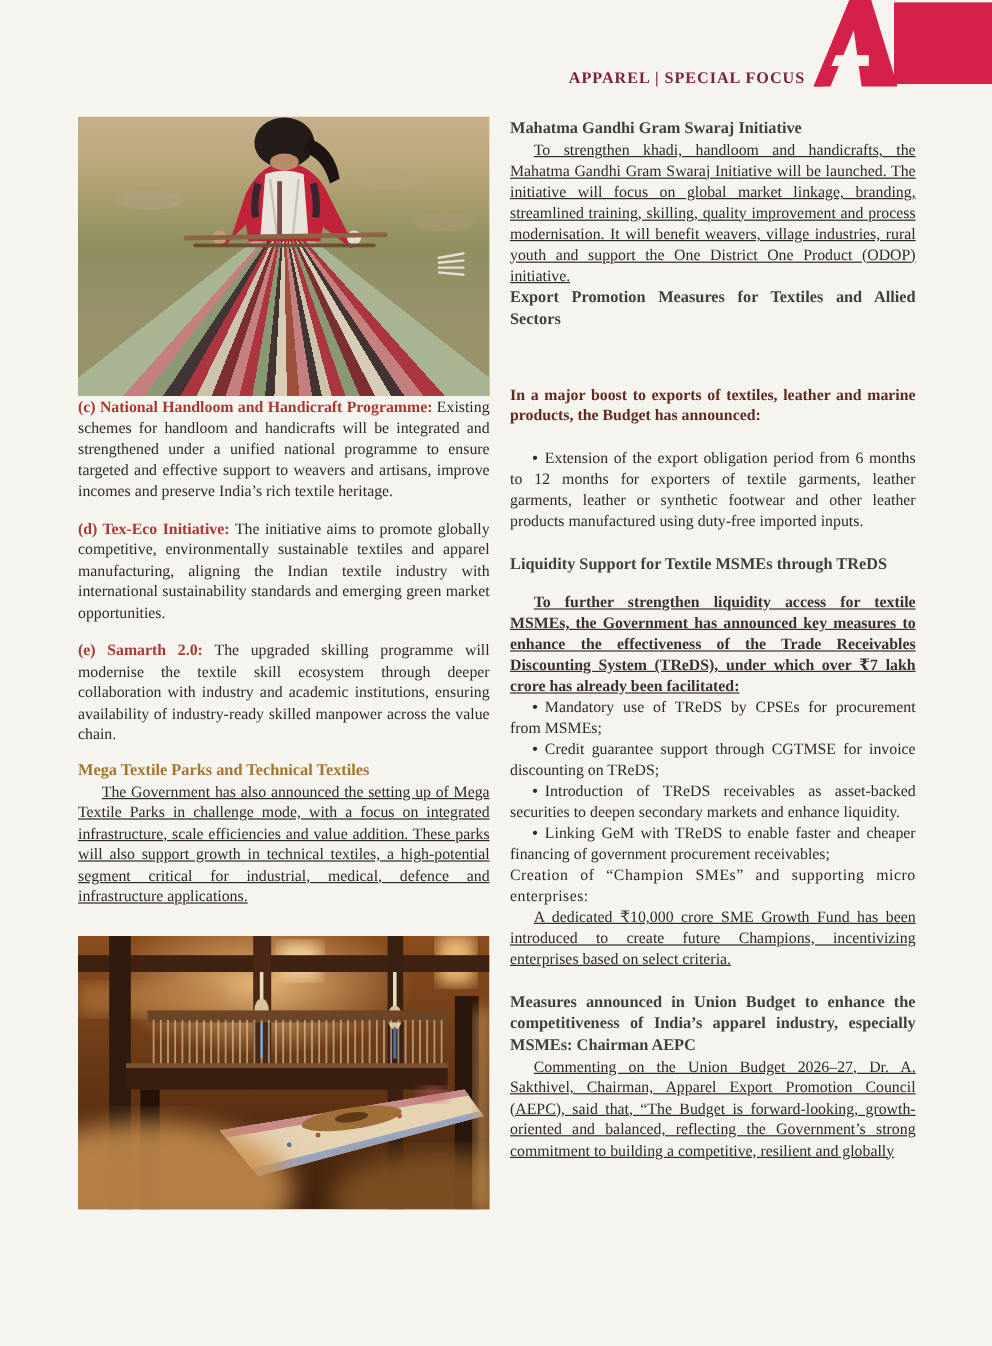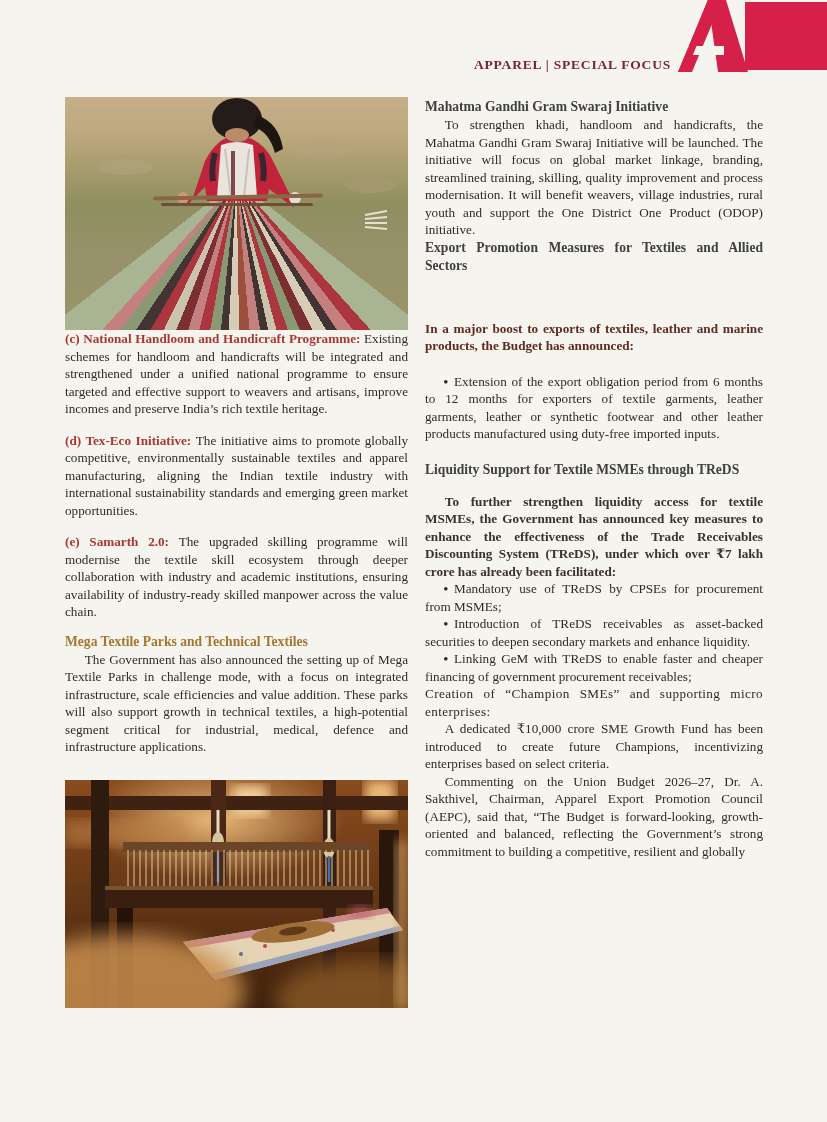--- a/index.html
+++ b/index.html
@@ -12,21 +12,21 @@
   .header-title{
     position:absolute;top:57px;right:156px;
     font-size:13.5px;font-weight:bold;letter-spacing:.8px;color:#7a2334;
   }
   .logo{position:absolute;top:0;right:0;width:157px;height:74px;}
   
   .col{position:absolute;text-align:justify;font-size:13.2px;line-height:17.5px;}
   .col-left{left:65px;top:97px;width:343px;}
   .col-right{left:425px;top:98px;width:338px;}
   p{margin:0;}
-  .indent{text-indent:1.5em;}
+  .indent{text-indent:1.5em;text-decoration:underline;}
   .lead{font-weight:bold;}
   .red{color:#a93832;}
   .maroon{color:#404040;}
   .gold{color:#a5762f;}
   .brown-bold{font-weight:bold;color:#5e2b22;margin-top:45px;}
   .bold-dark{font-weight:bold;color:#3c312b;}
   h3{margin:0;font-size:13.6px;line-height:18px;font-weight:bold;}
   .bullet-p{text-indent:1.4em;}
   .bullet-glyph{font-weight:bold;margin-right:.45em;}
   .mt8{margin-top:0;}.mt12{margin-top:12px;}.mt14{margin-top:14px;}
@@ -178,24 +178,26 @@
 
     <h3 class="maroon mt16">Export Promotion Measures for Textiles and Allied Sectors</h3>
     <p class="brown-bold">In a major boost to exports of textiles, leather and marine products, the Budget has announced:</p>
 
     <p class="bullet-p mt18"><span class="bullet-glyph">•</span><span>Extension of the export obligation period from 6 months to 12 months for exporters of textile garments, leather garments, leather or synthetic footwear and other leather products manufactured using duty-free imported inputs.</span></p>
 
     <h3 class="maroon mt18">Liquidity Support for Textile MSMEs through TReDS</h3>
     <p class="indent bold-dark mt14">To further strengthen liquidity access for textile MSMEs, the Government has announced key measures to enhance the effectiveness of the Trade Receivables Discounting System (TReDS), under which over ₹7 lakh crore has already been facilitated:</p>
 
     <p class="bullet-p mt16"><span class="bullet-glyph">•</span><span>Mandatory use of TReDS by CPSEs for procurement from MSMEs;</span></p>
+    <p class="bullet-p"><span class="bullet-glyph">•</span><span>Credit guarantee support through CGTMSE for invoice discounting on TReDS;</span></p>
     <p class="bullet-p"><span class="bullet-glyph">•</span><span>Introduction of TReDS receivables as asset-backed securities to deepen secondary markets and enhance liquidity.</span></p>
     <p class="bullet-p"><span class="bullet-glyph">•</span><span>Linking GeM with TReDS to enable faster and cheaper financing of government procurement receivables;</span></p>
 
     <p class="champion">Creation of “Champion SMEs” and supporting micro enterprises:</p>
 
     <p class="indent mt16">A dedicated ₹10,000 crore SME Growth Fund has been introduced to create future Champions, incentivizing enterprises based on select criteria.</p>
 
+    <h3 class="maroon mt18">Measures announced in Union Budget to enhance the competitiveness of India’s apparel industry, especially MSMEs: Chairman AEPC</h3>
     <p class="indent">Commenting on the Union Budget 2026–27, Dr. A. Sakthivel, Chairman, Apparel Export Promotion Council (AEPC), said that, “The Budget is forward-looking, growth-oriented and balanced, reflecting the Government’s strong commitment to building a competitive, resilient and globally</p>
   </div>
 
 
 </div>
 
 </body></html>

